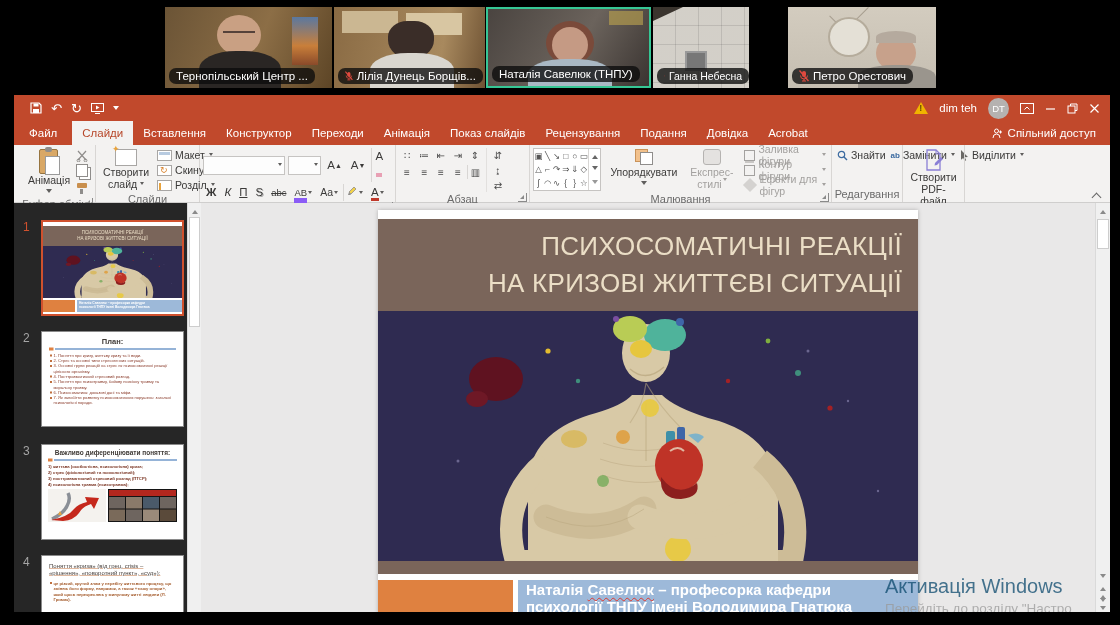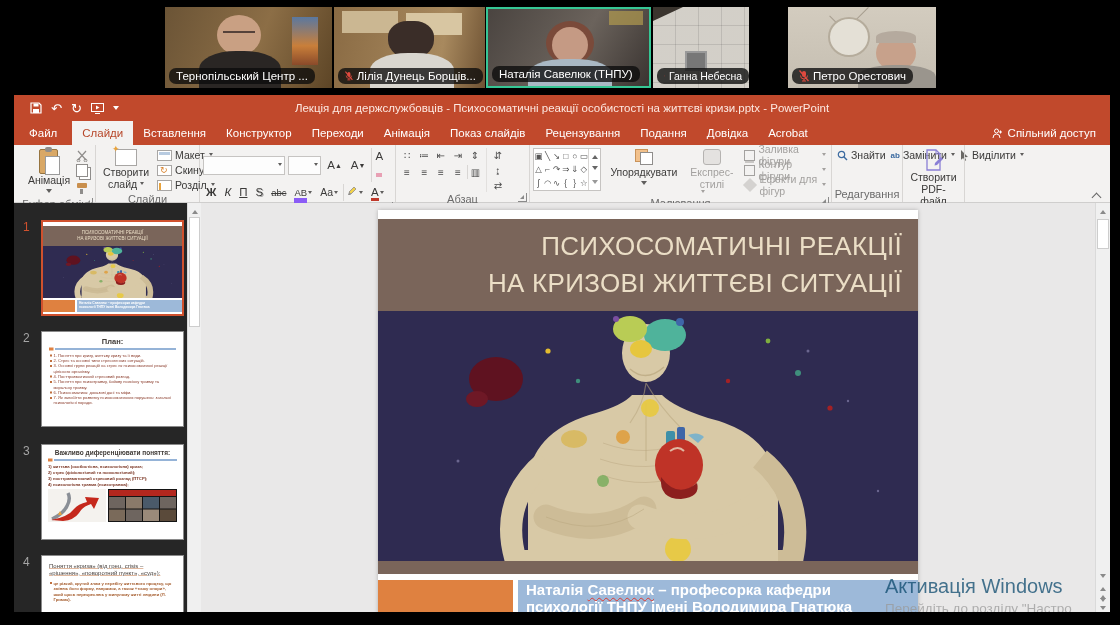--- a/index.html
+++ b/index.html
@@ -274,21 +274,39 @@
           </svg>
         <span class="g">↶</span>
         <span class="g">↻</span>
         <svg width="13" height="11" viewBox="0 0 13 11">
             <rect x="0.5" y="0.5" width="12" height="8" fill="none" stroke="#fff"></rect>
             <path d="M5 2.5 l3.5 2 -3.5 2z" fill="#fff"></path>
             <path d="M4 10.5 h5" stroke="#fff"></path>
           </svg>
         <span style="width:0;height:0;border:3px solid transparent;border-top:4px solid #fff;margin-top:3px;"></span>
       </div>
-      <div class="doc-title">Лекція для держслужбовців - Психосоматичні реакції особистості на життєві кризи.pptx - PowerPoint</div>
+      <div class="ttl-right">
+        <span class="warn"></span>
+        <span>dim teh</span>
+        <span class="avatar">DT</span>
+        <svg width="14" height="11" viewBox="0 0 14 11">
+            <rect x="0.5" y="0.5" width="13" height="10" fill="none" stroke="#fff"></rect>
+            <path d="M4.5 6.5 l2.5 -2.5 2.5 2.5" fill="none" stroke="#fff"></path>
+          </svg>
+        <svg width="11" height="11" viewBox="0 0 11 11">
+            <path d="M1 6 h9" stroke="#fff" stroke-width="1.2"></path>
+          </svg>
+        <svg width="11" height="11" viewBox="0 0 11 11">
+            <rect x="1" y="3" width="7" height="7" fill="none" stroke="#fff"></rect>
+            <path d="M3.5 3 v-2 h6.5 v6.5 h-2" fill="none" stroke="#fff"></path>
+          </svg>
+        <svg width="11" height="11" viewBox="0 0 11 11">
+            <path d="M1.5 1.5 l8 8 M9.5 1.5 l-8 8" stroke="#fff" stroke-width="1.2"></path>
+          </svg>
+      </div>
     </div>
 
     <div class="tabs">
       <div class="tab file">Файл</div>
       <div class="tab active">Слайди</div>
       <div class="tab">Вставлення</div>
       <div class="tab">Конструктор</div>
       <div class="tab">Переходи</div>
       <div class="tab">Анімація</div>
       <div class="tab">Показ слайдів</div>
@@ -448,21 +466,21 @@
               </div>
           </div>
           <div class="bigbtn">
             <span class="i-arrange"></span>
             <span>Упорядкувати</span>
             <span class="caret"></span>
           </div>
           <div class="bigbtn dis">
             <span class="i-qs"></span>
             <span>Експрес-</span>
-            <span style="display:flex;align-items:flex-start;gap:0;flex-direction:column;">
+            <span style="display:flex;align-items:flex-start;gap:0;">
                 <span>стилі</span>
                 <span class="caret sm" style="border-top-color:#a3a19f;"></span>
               </span>
           </div>
           <div style="display:flex;flex-direction:column;gap:1px;">
             <div class="smallbtn dis">
                 <span class="i-fill"></span>
                 <span>Заливка фігури</span>
                 <span class="caret sm" style="border-top-color:#a3a19f;"></span>
               </div>

